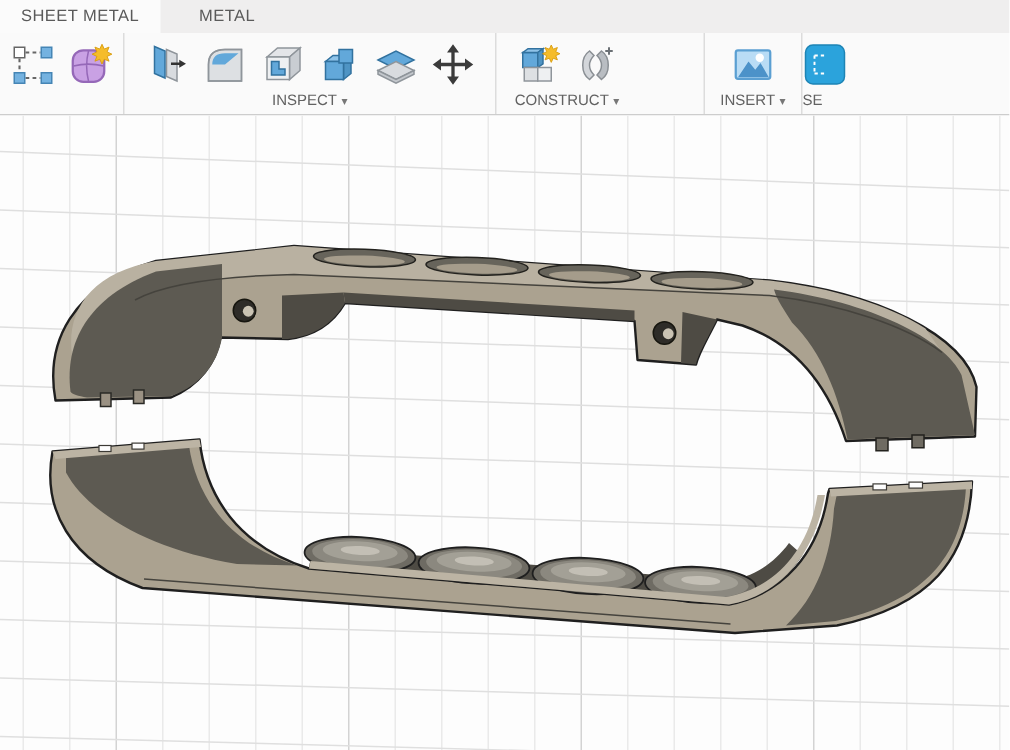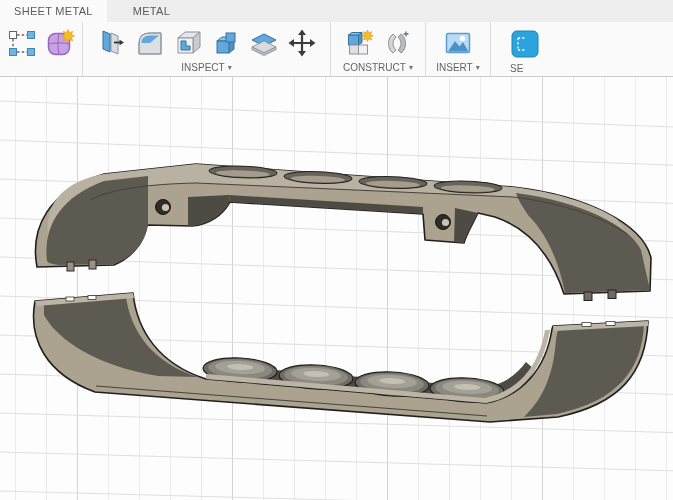--- a/index.html
+++ b/index.html
@@ -24,22 +24,22 @@
   .tool-group{
     display:flex;flex-direction:column;align-items:center;justify-content:flex-start;
     padding-top:3px;flex:0 0 auto;box-sizing:border-box;
   }
   .tool-group+.tool-group{border-left:1px solid var(--divider);}
   .g-create{width:82px;}
   .g-modify{width:248px;}
   .g-assemble{width:95px;}
   .g-construct{width:85px;}
   .g-inspect{width:75px;}
-  .g-insert{width:65px;}
-  .g-select{flex:1 1 auto;align-items:flex-start;padding-left:19px;overflow:hidden;justify-content:center;}
+  .g-insert{width:65px;margin-left:44px;}
+  .g-select{flex:1 1 auto;align-items:flex-start;padding-left:0;overflow:hidden;}
   .icons-row{display:flex;align-items:center;justify-content:center;gap:8px;height:35px;}
   .tool-icon{width:30px;height:30px;display:block;cursor:pointer;flex:0 0 auto;}
   .group-label{
     font-size:10px;color:var(--group-label-text);height:14px;display:flex;
     align-items:center;gap:3px;cursor:pointer;white-space:nowrap;
   }
   .group-label.has-caret::after{content:"▾";font-size:8px;color:#777;}
   
   .canvas{position:relative;width:673px;height:423px;background:var(--canvas-bg);}
   .canvas svg{display:block;}

